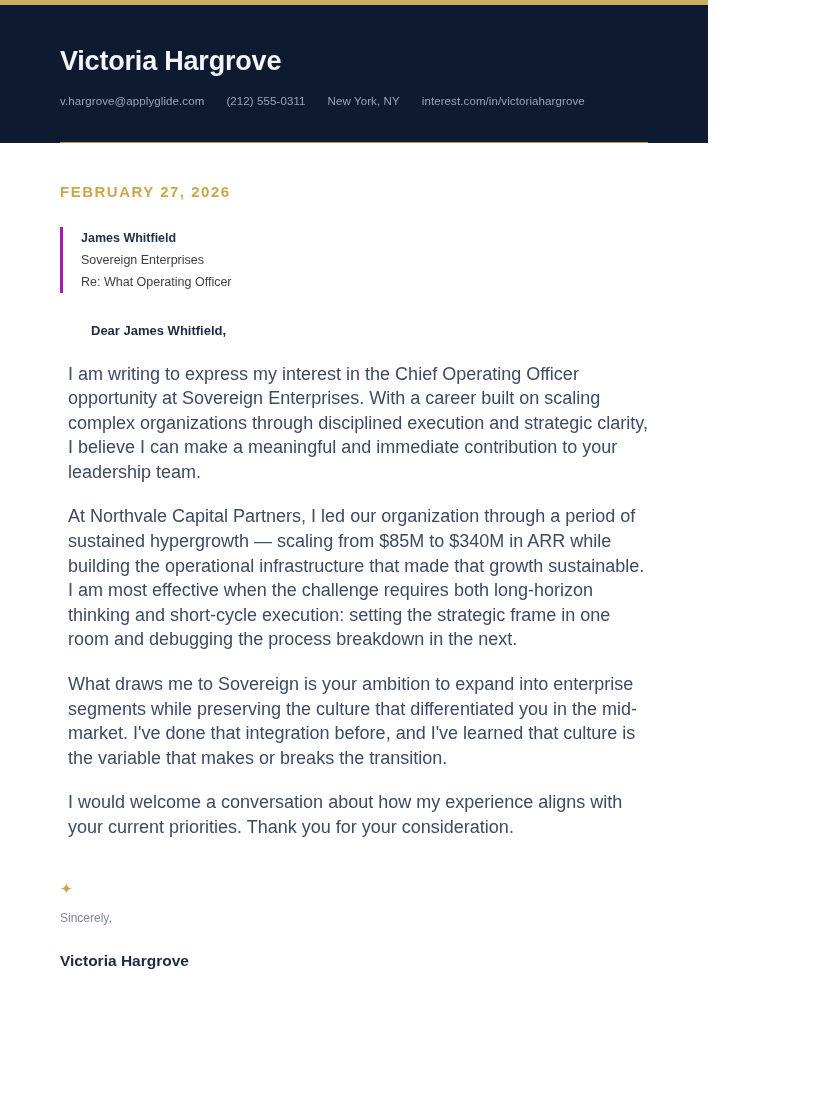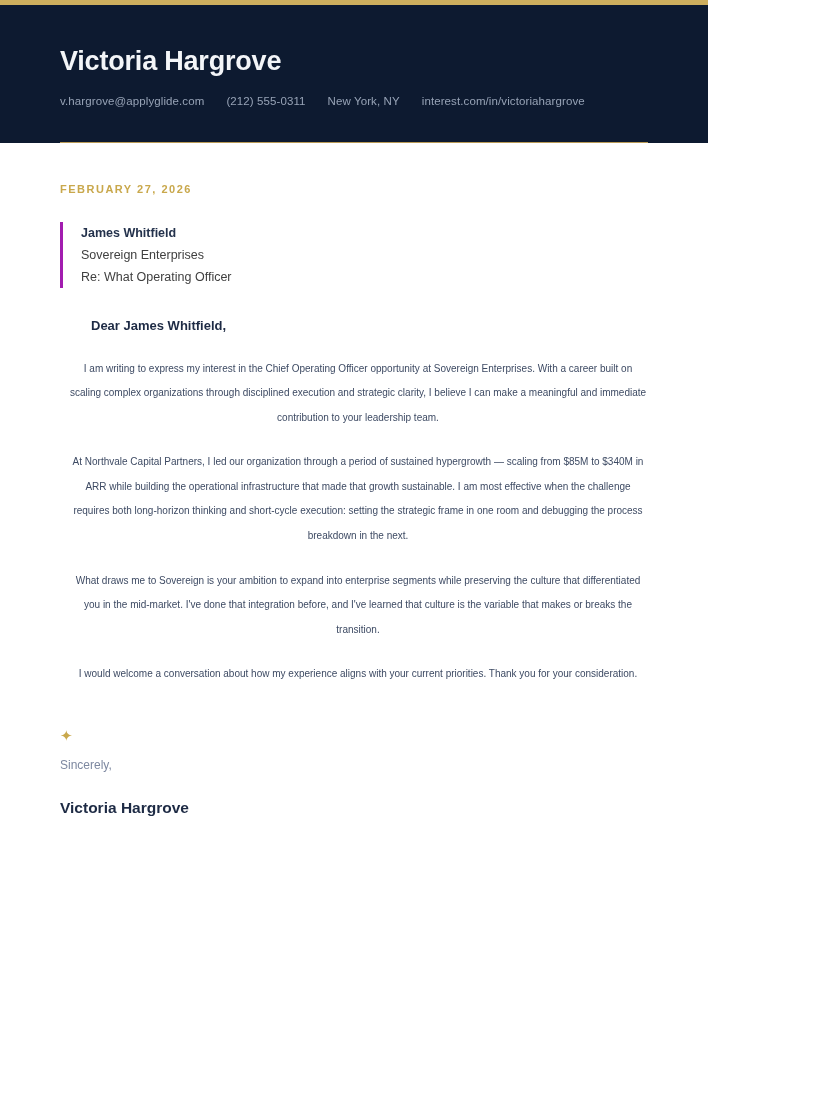--- a/index.html
+++ b/index.html
@@ -72,21 +72,21 @@
   }
 
   
   .content {
     padding: 40px 60px 0 60px;
     box-sizing: border-box;
   }
 
   .date {
     color: #c9a84c;
-    font-size: 11px;
+    font-size: 15px;
     font-weight: bold;
     letter-spacing: 1.5px;
     text-transform: uppercase;
     margin: 0 0 27px 0;
   }
 
   .recipient {
     border-left: 3px solid #a21caf;
     padding: 0 0 0 18px;
     margin: 0 0 28px 0;
@@ -106,25 +106,25 @@
   .salutation {
     font-size: 13px;
     font-weight: bold;
     color: #1d2a44;
     margin: 0 0 21px 0;
     line-height: 1.5;
     padding-left: 31px;
   }
 
   .para {
-    font-size: 10px;
+    font-size: 18px;
     color: #3d4a63;
     line-height: 24.6px;
     margin: 0 0 20px 8px;
-    text-align: center;
+    text-align: left;
   }
 
   .signature {
     margin-top: 41px;
   }
 
   .sig-mark {
     color: #c9a84c;
     font-size: 15px;
     line-height: 1;

